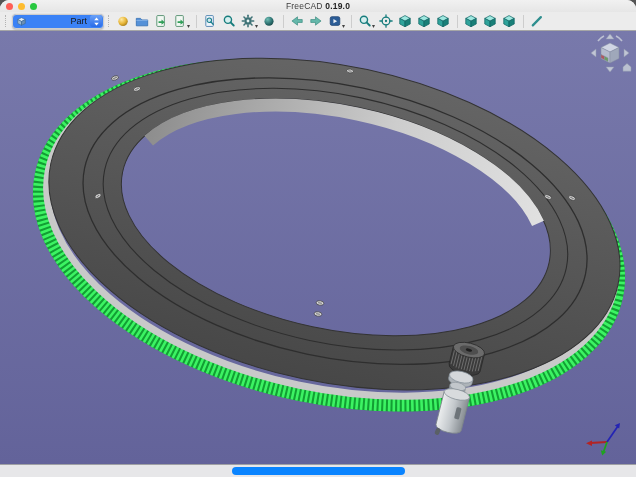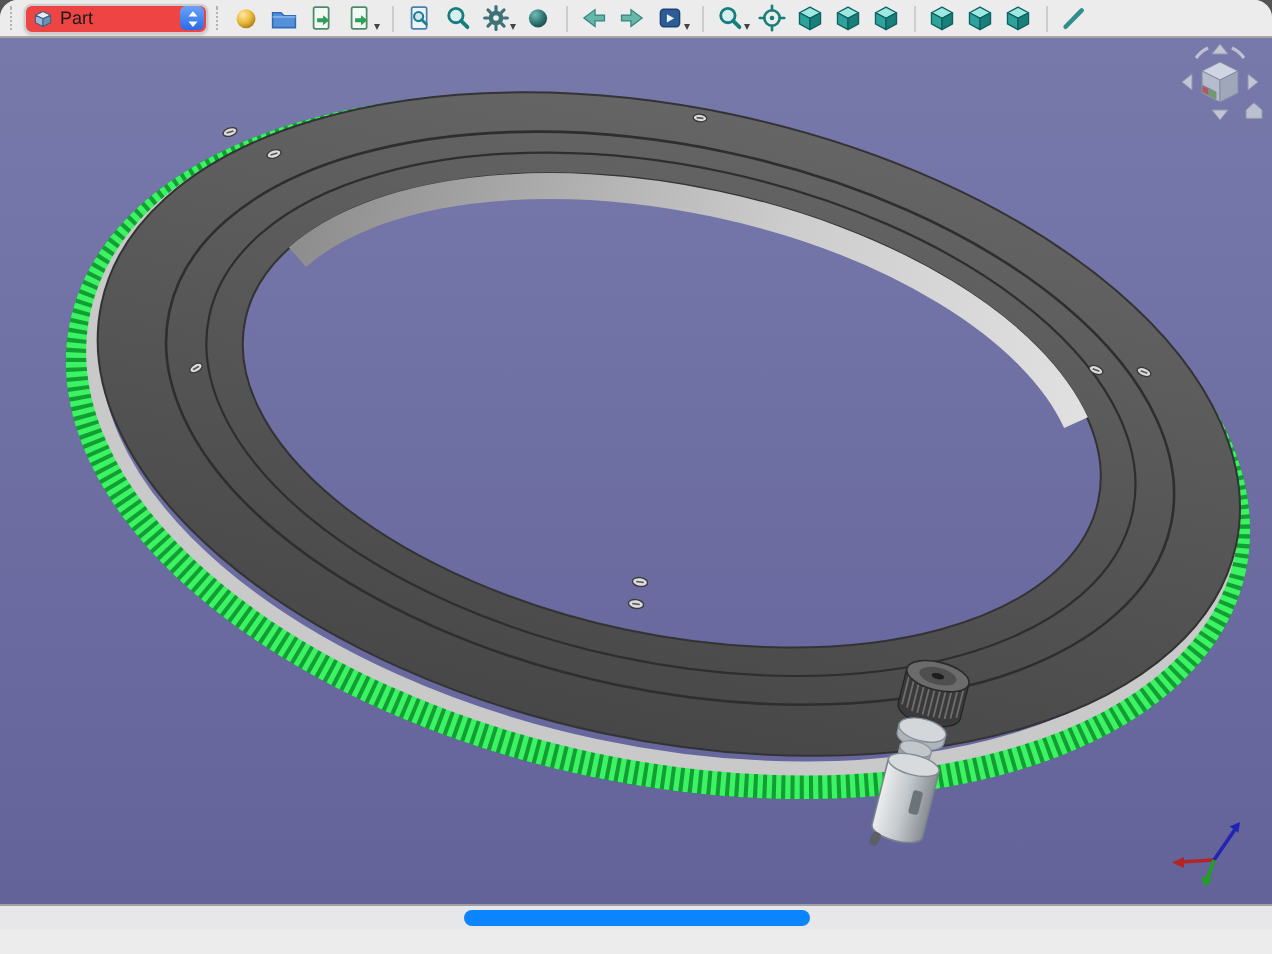--- a/index.html
+++ b/index.html
@@ -10,23 +10,23 @@
     display:flex;align-items:center;}
   .lights{display:flex;gap:5px;padding-left:6px;z-index:2;}
   .light{width:7px;height:7px;border-radius:50%;}
   .title{position:absolute;left:0;right:0;top:1px;text-align:center;font-size:8.5px;
     color:#3c3c3c;letter-spacing:.2px;}
   .title b{font-weight:bold;color:#222;}
   
   .toolbar{height:18px;background:#ececec;border-bottom:1px solid #a6a6a6;
     display:flex;align-items:center;padding:0 3px;gap:2px;}
   .grip{width:2px;height:12px;border-left:1px dotted #b3b3b3;margin:0 2px;}
-  .combo{height:15px;background:#ef4444;border:1px solid #cdcdcd;border-radius:4px;
+  .combo{height:15px;background:#3b82f6;border:1px solid #cdcdcd;border-radius:4px;
     display:flex;align-items:center;width:92px;padding-left:3px;gap:3px;
-    box-shadow:0 .5px 1.5px rgba(0,0,0,.18);box-sizing:border-box;}
+    box-shadow:0 .5px 1.5px rgba(0,0,0,.18);box-sizing:border-box;text-align:right;}
   .combo-ic{width:11px;height:11px;flex:none;}
   .combo-label{font-size:9px;color:#1a1a1a;flex:1;line-height:1;}
   .combo-btn{width:12px;height:12px;border-radius:3px;flex:none;margin-right:1px;
     background:linear-gradient(#6ba2f8,#2a6be8);display:flex;align-items:center;justify-content:center;}
   .combo-btn svg{width:7px;height:9px;}
   .tb-icons{display:flex;align-items:center;gap:2px;}
   .tb-sep{width:1px;height:13px;background:#cdcdcd;margin:0 3px;flex:none;}
   .tb-btn{height:17px;min-width:17px;border:0;background:none;padding:1px 1px;margin:0;
     display:flex;align-items:center;position:relative;cursor:default;}
   .tb-btn .ic{width:14px;height:14px;display:block;}
@@ -125,20 +125,31 @@
         <polygon points="8,2.5 13.5,5.2 8,7.9 2.5,5.2" fill="#e7eef6"></polygon>
         <polygon points="2.5,5.2 8,7.9 8,13.5 2.5,10.8" fill="#9db9d4"></polygon>
         <polygon points="13.5,5.2 8,7.9 8,13.5 13.5,10.8" fill="#6c8fb4"></polygon>
       </g>
     </symbol>
   </defs>
 </svg>
 
 <div class="window">
 
+  <div class="titlebar">
+    <div class="lights">
+      <span class="light" style="background:#ff5f57"></span>
+      <span class="light" style="background:#febc2e"></span>
+      <span class="light" style="background:#28c840"></span>
+    </div>
+    <div class="title">
+      <span>FreeCAD</span>
+      <b>0.19.0</b>
+    </div>
+  </div>
 
   <div class="toolbar">
     <div class="grip"></div>
     <div class="combo">
       <svg class="combo-ic" viewBox="0 0 16 16">
           <use href="#i-part-box"></use>
         </svg>
       <span class="combo-label">Part</span>
       <span class="combo-btn">
         <svg viewBox="0 0 8 10">

